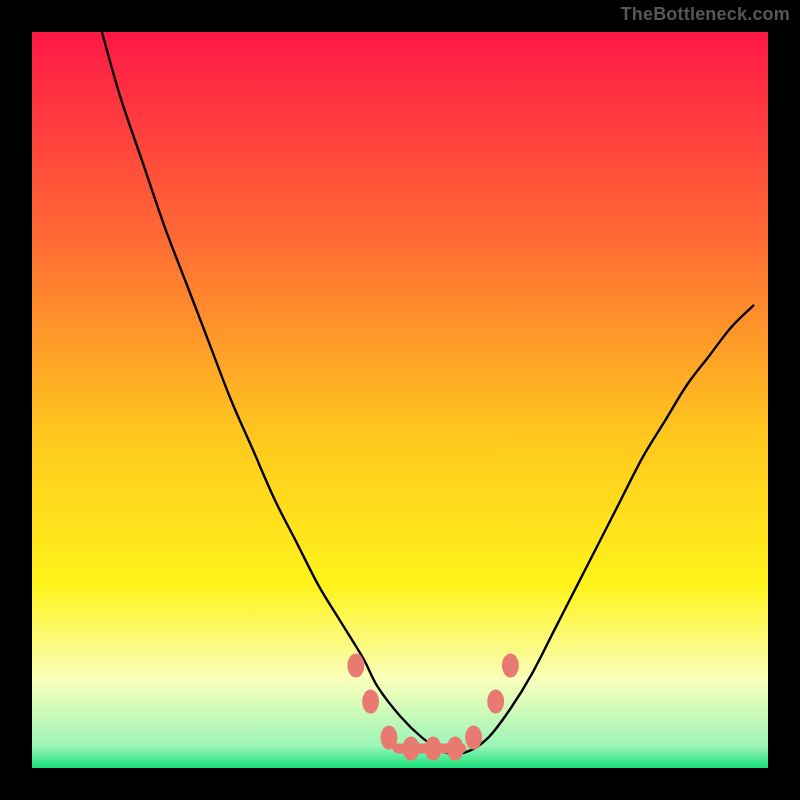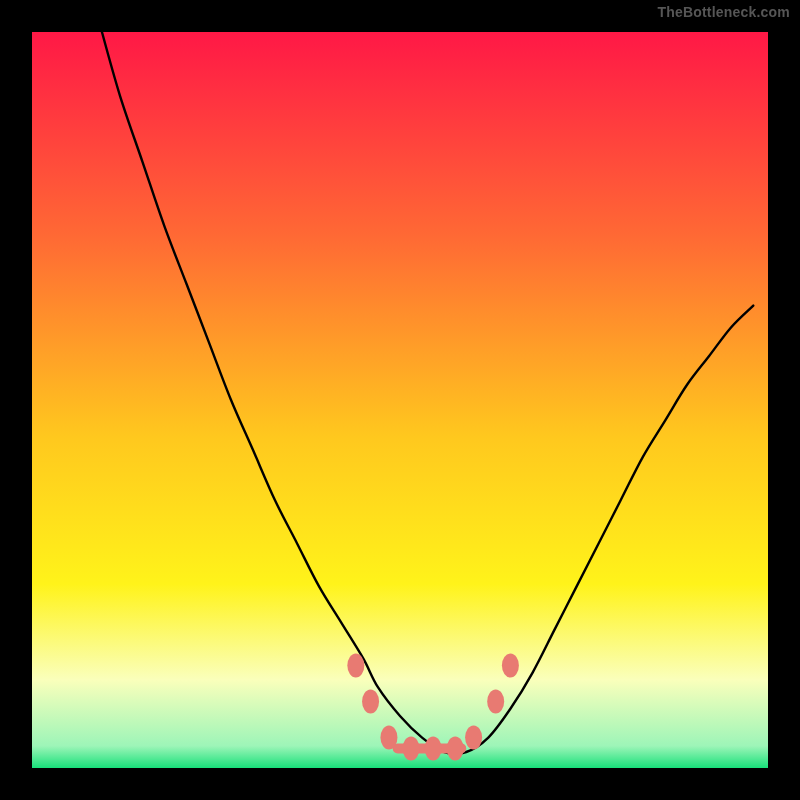--- a/index.html
+++ b/index.html
@@ -13,21 +13,21 @@
   .frame {
     width: 800px;
     height: 800px;
     background: #000000;
     position: relative;
   }
   .watermark {
     position: absolute;
     top: 4px;
     right: 10px;
-    font-size: 14px;
+    font-size: 18px;
     font-weight: 600;
     color: #565656;
     letter-spacing: 0.2px;
     z-index: 10;
   }
   svg {
     display: block;
   }
 </style>
 </head>

